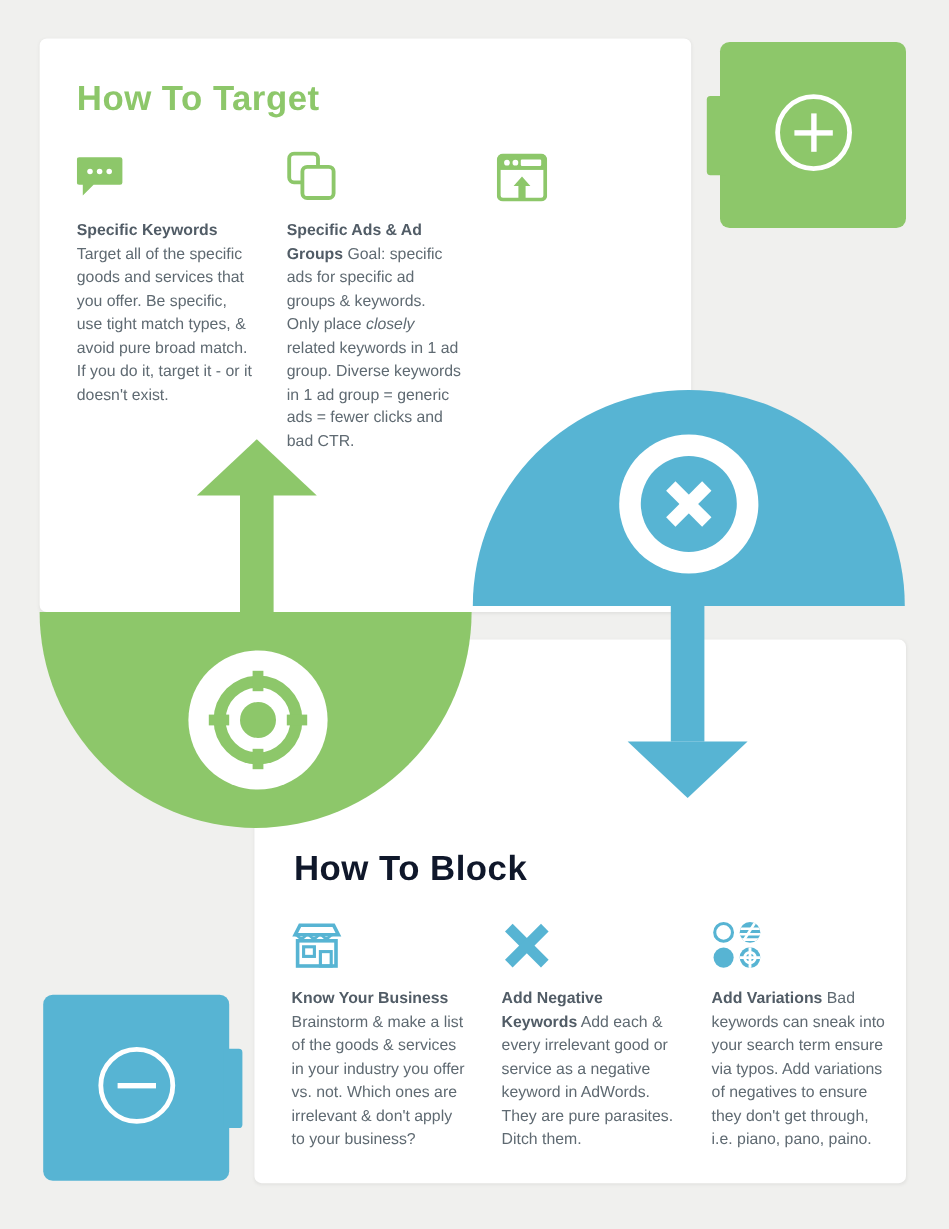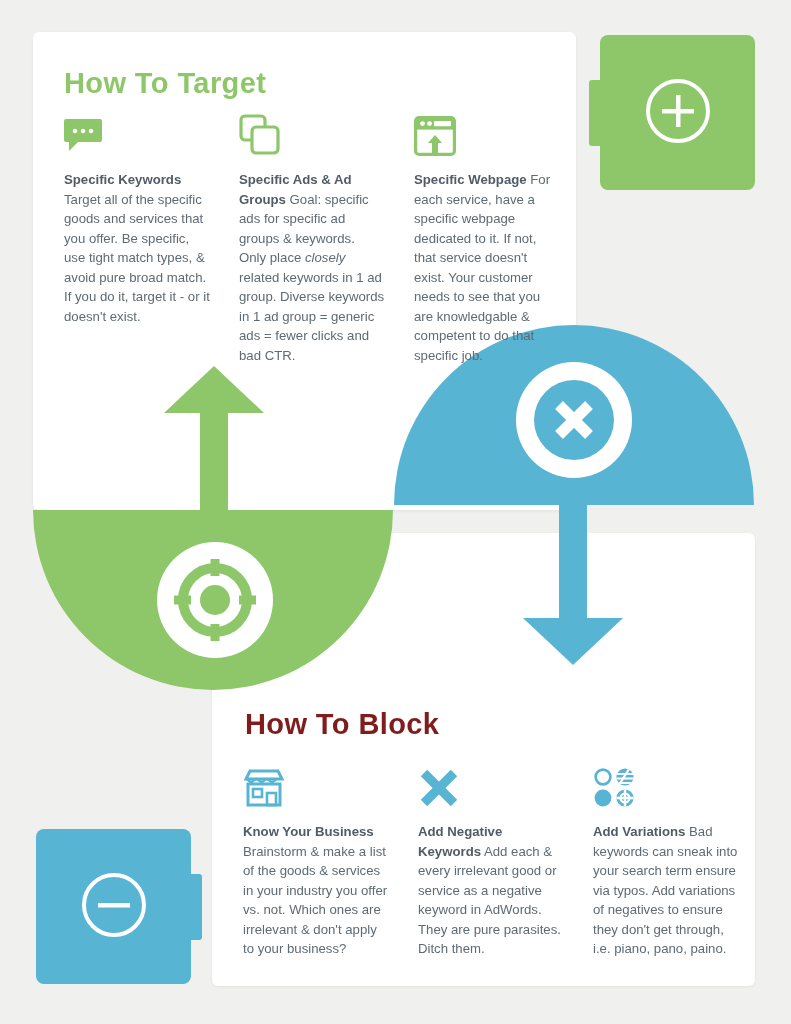--- a/index.html
+++ b/index.html
@@ -60,24 +60,24 @@
   #arrow-down .head{left:0;top:128px;border-left:50px solid transparent;border-right:50px solid transparent;border-top:47px solid #57b4d3;}
 
   
   .sec-title{
     position:absolute;
     font-size:29px;
     font-weight:bold;
     letter-spacing:.4px;
   }
   #title-target{left:64px;top:67px;color:#8dc76a;}
-  #title-block{left:245px;top:708px;color:#7f1d1d;}
+  #title-block{left:245px;top:708px;color:#0f172a;}
 
   .cols{position:absolute;display:flex;}
-  #cols-target{left:64px;top:110px;width:500px;}
+  #cols-target{left:64px;top:122px;width:500px;}
   #cols-block{left:243px;top:762px;width:505px;}
 
   .col{width:146px;margin-right:29px;}
   .col:last-child{margin-right:0;}
 
   .col-icon{height:46px;margin-bottom:14px;display:flex;align-items:flex-end;}
 
   .col-body{
     font-size:13.2px;
     line-height:19.5px;
@@ -189,23 +189,20 @@
       <div class="col-icon">
         <svg width="42" height="40" viewBox="0 0 42 40">
           <rect x="1.6" y="1.6" width="38.8" height="36.8" rx="3.5" fill="none" stroke="#8dc76a" stroke-width="3.2"></rect>
           <rect x="1.6" y="1.6" width="38.8" height="12" fill="#8dc76a"></rect>
           <circle cx="8.5" cy="7.6" r="2.4" fill="#ffffff"></circle>
           <circle cx="15.5" cy="7.6" r="2.4" fill="#ffffff"></circle>
           <rect x="20" y="5" width="17" height="5.3" rx="1" fill="#ffffff"></rect>
           <path d="M21 19l7 8h-4v10h-6V27h-4z" fill="#8dc76a"></path>
         </svg>
       </div>
-      <div class="col-body">
-        <b>Specific Webpage</b><span> For each service, have a specific webpage dedicated to it. If not, that service doesn't exist. Your customer needs to see that you are knowledgable &amp; competent to do that specific job.</span>
-      </div>
     </div>
 
   </div>
 
   <div class="sec-title" id="title-block">How To Block</div>
 
   <div class="cols" id="cols-block">
 
     <div class="col">
       <div class="col-icon">

